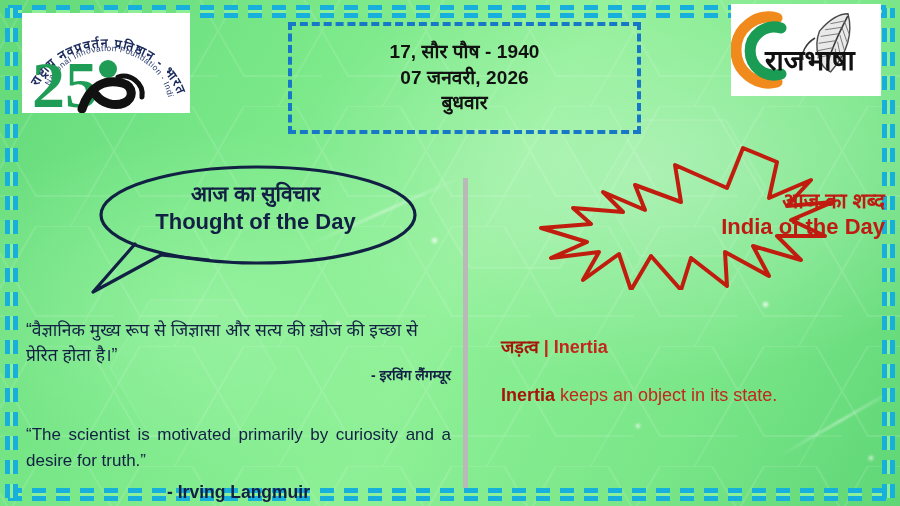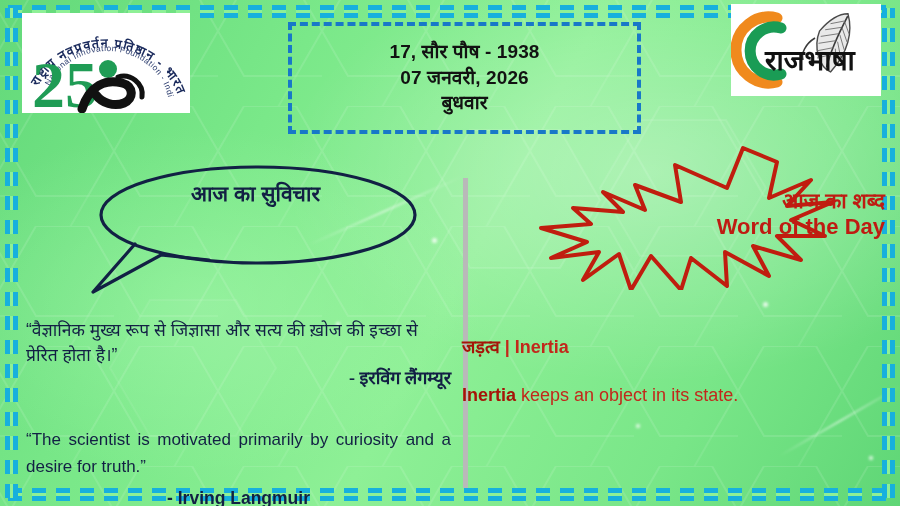--- a/index.html
+++ b/index.html
@@ -85,26 +85,26 @@
   #word-burst .burst-text{
     position:absolute;left:8px;right:0;top:48px;text-align:right;
     color:#bf1b12;font-weight:bold;line-height:1.2;
   }
   #word-burst .b-hi{font-size:21px;}
   #word-burst .b-en{font-size:22px;margin-top:1px;}
 
   
   #thought-body{position:absolute;left:26px;top:318px;width:425px;color:#122044;}
   .q-hindi{font-size:17.5px;line-height:1.42;font-weight:500;}
-  .q-hindi-author{display:block;text-align:right;font-weight:bold;font-size:18px;margin-top:-2px;font-family:Liberation Serif, serif;}
+  .q-hindi-author{display:block;text-align:right;font-weight:bold;font-size:14px;margin-top:-2px;}
   .q-eng{font-size:17px;line-height:1.55;text-align:justify;margin-top:36px;font-weight:500;}
   .q-eng-author{display:block;text-align:center;font-weight:bold;font-size:17.5px;margin-top:5px;}
 
   
-  #word-body{position:absolute;left:462px;top:334px;width:395px;color:#c2281b;}
+  #word-body{position:absolute;left:501px;top:334px;width:395px;color:#c2281b;}
   .w-head{font-size:18px;font-weight:bold;color:#a51508;}
   .w-head .gloss{color:#c2281b;font-weight:bold;}
   .w-hi{font-size:17.5px;margin-top:24px;color:#c2281b;line-height:1.4;}
   .w-hi b{color:#a51508;}
   .w-en{font-size:18px;margin-top:25px;color:#c2281b;line-height:1.4;}
   .w-en b{color:#a51508;}
 </style>
 </head>
 <body>
 
@@ -179,44 +179,45 @@
           <path d="M105 33 L116 44"></path>
             <path d="M107 40 L116 52"></path>
         </g>
       </g>
       <path d="M84 34 C74 40, 70 50, 72 56" fill="none" stroke="#3b3b3b" stroke-width="1.6"></path>
       <text x="34" y="66" font-family="'Liberation Sans',sans-serif" font-size="28" font-weight="bold" fill="#111">राजभाषा</text>
     </svg>
   </div>
 
   <div id="date-box">
-    <div>17, सौर पौष - 1938</div>
+    <div>17, सौर पौष - 1940</div>
     <div>07 जनवरी, 2026</div>
     <div>बुधवार</div>
   </div>
 
   <div id="divider"></div>
 
   <div id="thought-bubble">
     <svg viewBox="0 0 345 135" aria-hidden="true">
       <ellipse cx="175" cy="55" rx="157" ry="48" fill="none" stroke="#122044" stroke-width="3.2"></ellipse>
       <path d="M52 84 L10 132 L78 95 L126 100" fill="none" stroke="#122044" stroke-width="3.2" stroke-linejoin="round" stroke-linecap="round"></path>
     </svg>
     <div class="bubble-text">
       <div class="t-hi">आज का सुविचार</div>
+      <div class="t-en">Thought of the Day</div>
     </div>
   </div>
 
   <div id="word-burst">
     <svg viewBox="0 0 390 150" aria-hidden="true">
       <polygon points="248,8 232,48 180,25 186,62 140,45 150,70 108,52 128,72 78,68 96,84 46,88 92,102 56,118 104,112 88,140 124,114 136,150 156,116 186,150 196,118 232,146 230,112 274,136 258,106 306,120 282,96 330,96 296,80 338,62 292,66 316,40 274,58 282,22" fill="none" stroke="#c01d0f" stroke-width="4" stroke-linejoin="round"></polygon>
     </svg>
     <div class="burst-text">
       <div class="b-hi">आज का शब्द</div>
-      <div class="b-en">Word of the Day</div>
+      <div class="b-en">India of the Day</div>
     </div>
   </div>
 
   <div id="thought-body">
     <div class="q-hindi">
       <span>“वैज्ञानिक मुख्य रूप से जिज्ञासा और सत्य की ख़ोज की इच्छा से प्रेरित होता है।”</span>
       <span class="q-hindi-author">- इरविंग लैंगम्यूर</span>
     </div>
     <div class="q-eng">
       <span>“The scientist is motivated primarily by curiosity and a desire for truth.”</span>

